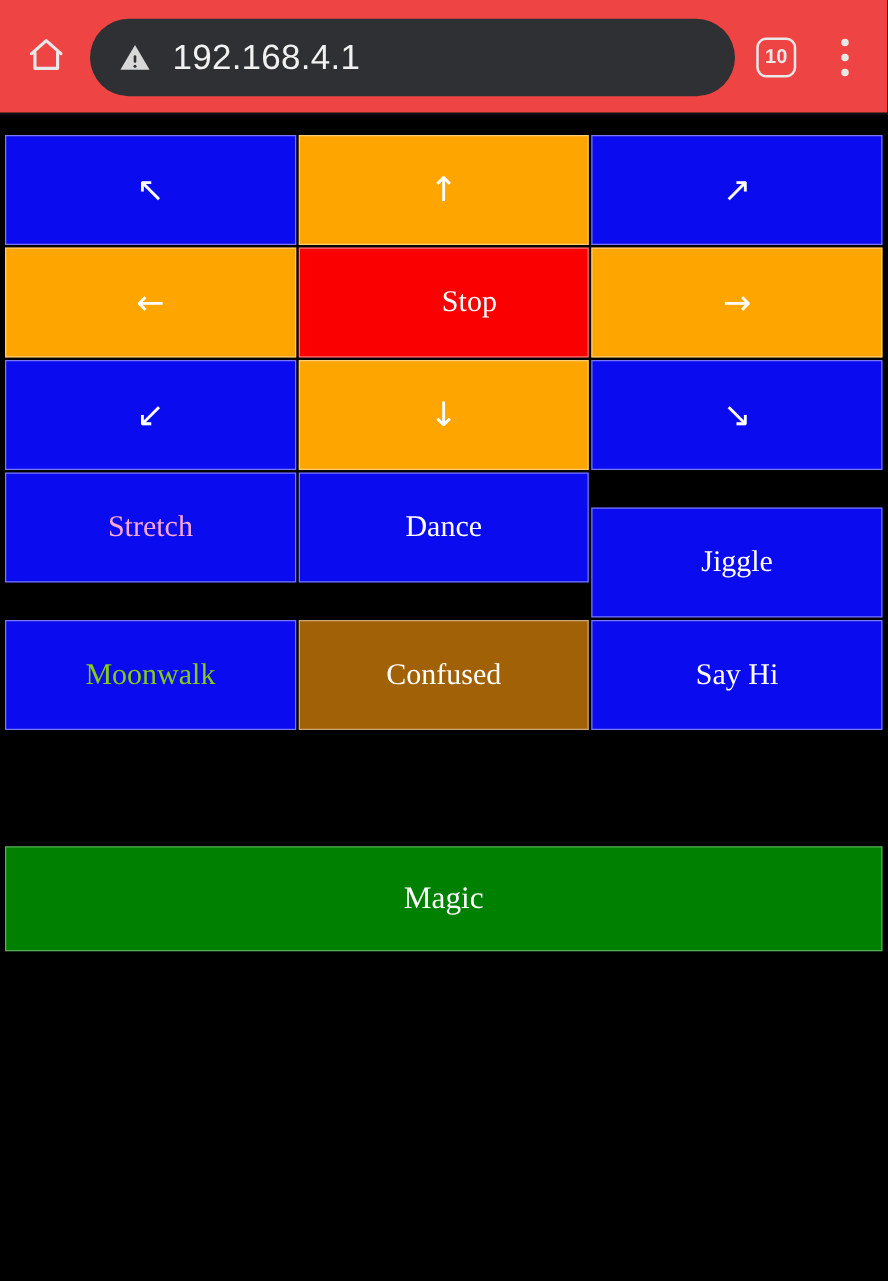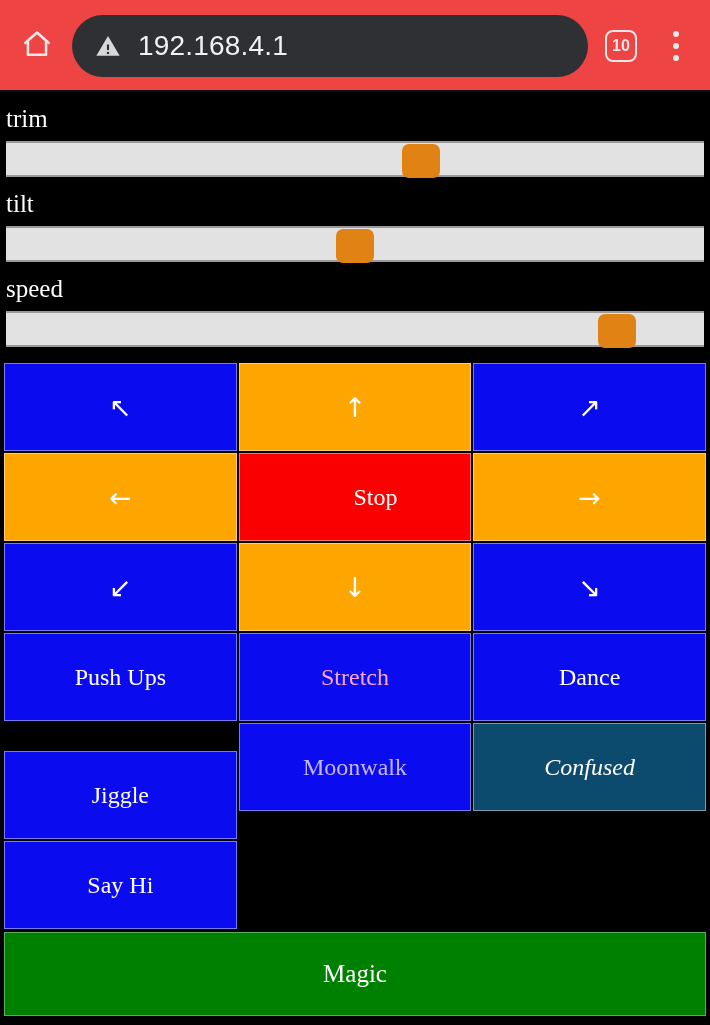--- a/index.html
+++ b/index.html
@@ -226,46 +226,20 @@
   <div class="menu-btn">
     <i></i>
     <i></i>
     <i></i>
   </div>
 
 </div>
 
 <div class="page">
 
-  <div id="sliders-container">
-      <div class="slider-group">
-        <div class="slider-label">trim</div>
-        <div class="slider-track-wrap">
-          <div class="slider-track" style="background: rgb(226, 226, 226);">
-            <div class="slider-thumb" style="left: 59.5%; background: rgb(224, 130, 20);"></div>
-          </div>
-        </div>
-      </div>
-      <div class="slider-group">
-        <div class="slider-label">tilt</div>
-        <div class="slider-track-wrap">
-          <div class="slider-track" style="background: rgb(226, 226, 226);">
-            <div class="slider-thumb" style="left: 50%; background: rgb(224, 130, 20);"></div>
-          </div>
-        </div>
-      </div>
-      <div class="slider-group">
-        <div class="slider-label">speed</div>
-        <div class="slider-track-wrap">
-          <div class="slider-track" style="background: rgb(226, 226, 226);">
-            <div class="slider-thumb" style="left: 87.5%; background: rgb(224, 130, 20);"></div>
-          </div>
-        </div>
-      </div>
-    </div>
 
   <div class="slider-spacer"></div>
 
   <div class="grid" id="grid-container">
       <div class="btn" style="background: rgb(11, 11, 240); color: rgb(255, 255, 255);">
         <span class="arrow">↖</span>
       </div>
       <div class="btn" style="background: rgb(255, 165, 0); color: rgb(255, 255, 255);">
         <span class="arrow">↑</span>
       </div>
@@ -283,36 +257,33 @@
       </div>
       <div class="btn" style="background: rgb(11, 11, 240); color: rgb(255, 255, 255);">
         <span class="arrow">↙</span>
       </div>
       <div class="btn" style="background: rgb(255, 165, 0); color: rgb(255, 255, 255);">
         <span class="arrow">↓</span>
       </div>
       <div class="btn" style="background: rgb(11, 11, 240); color: rgb(255, 255, 255);">
         <span class="arrow">↘</span>
       </div>
-      <div class="btn" style="background: rgb(11, 11, 240); color: rgb(255, 255, 255);">
-        <span>Push Ups</span>
-      </div>
       <div class="btn" style="background: rgb(11, 11, 240); color: #f9a8d4;">
         <span>Stretch</span>
       </div>
       <div class="btn" style="background: rgb(11, 11, 240); color: rgb(255, 255, 255);">
         <span>Dance</span>
       </div>
       <div class="btn" style="background: rgb(11, 11, 240); color: rgb(255, 255, 255); margin-top: 28px;">
         <span>Jiggle</span>
       </div>
-      <div class="btn" style="background: rgb(11, 11, 240); color: #c4b5fd;">
+      <div class="btn" style="background: rgb(11, 11, 240); color: #84cc16;">
         <span>Moonwalk</span>
       </div>
-      <div class="btn" style="background: #0c4a6e; color: rgb(255, 255, 255); font-style: italic;">
+      <div class="btn" style="background: #a16207; color: rgb(255, 255, 255);">
         <span>Confused</span>
       </div>
       <div class="btn" style="background: rgb(11, 11, 240); color: rgb(255, 255, 255);">
         <span>Say Hi</span>
       </div>
       <div class="btn blank" style="background: rgb(0, 0, 0); color: rgb(0, 0, 0);">
         <span></span>
       </div>
       <div class="btn blank" style="background: rgb(0, 0, 0); color: rgb(0, 0, 0);">
         <span></span>

